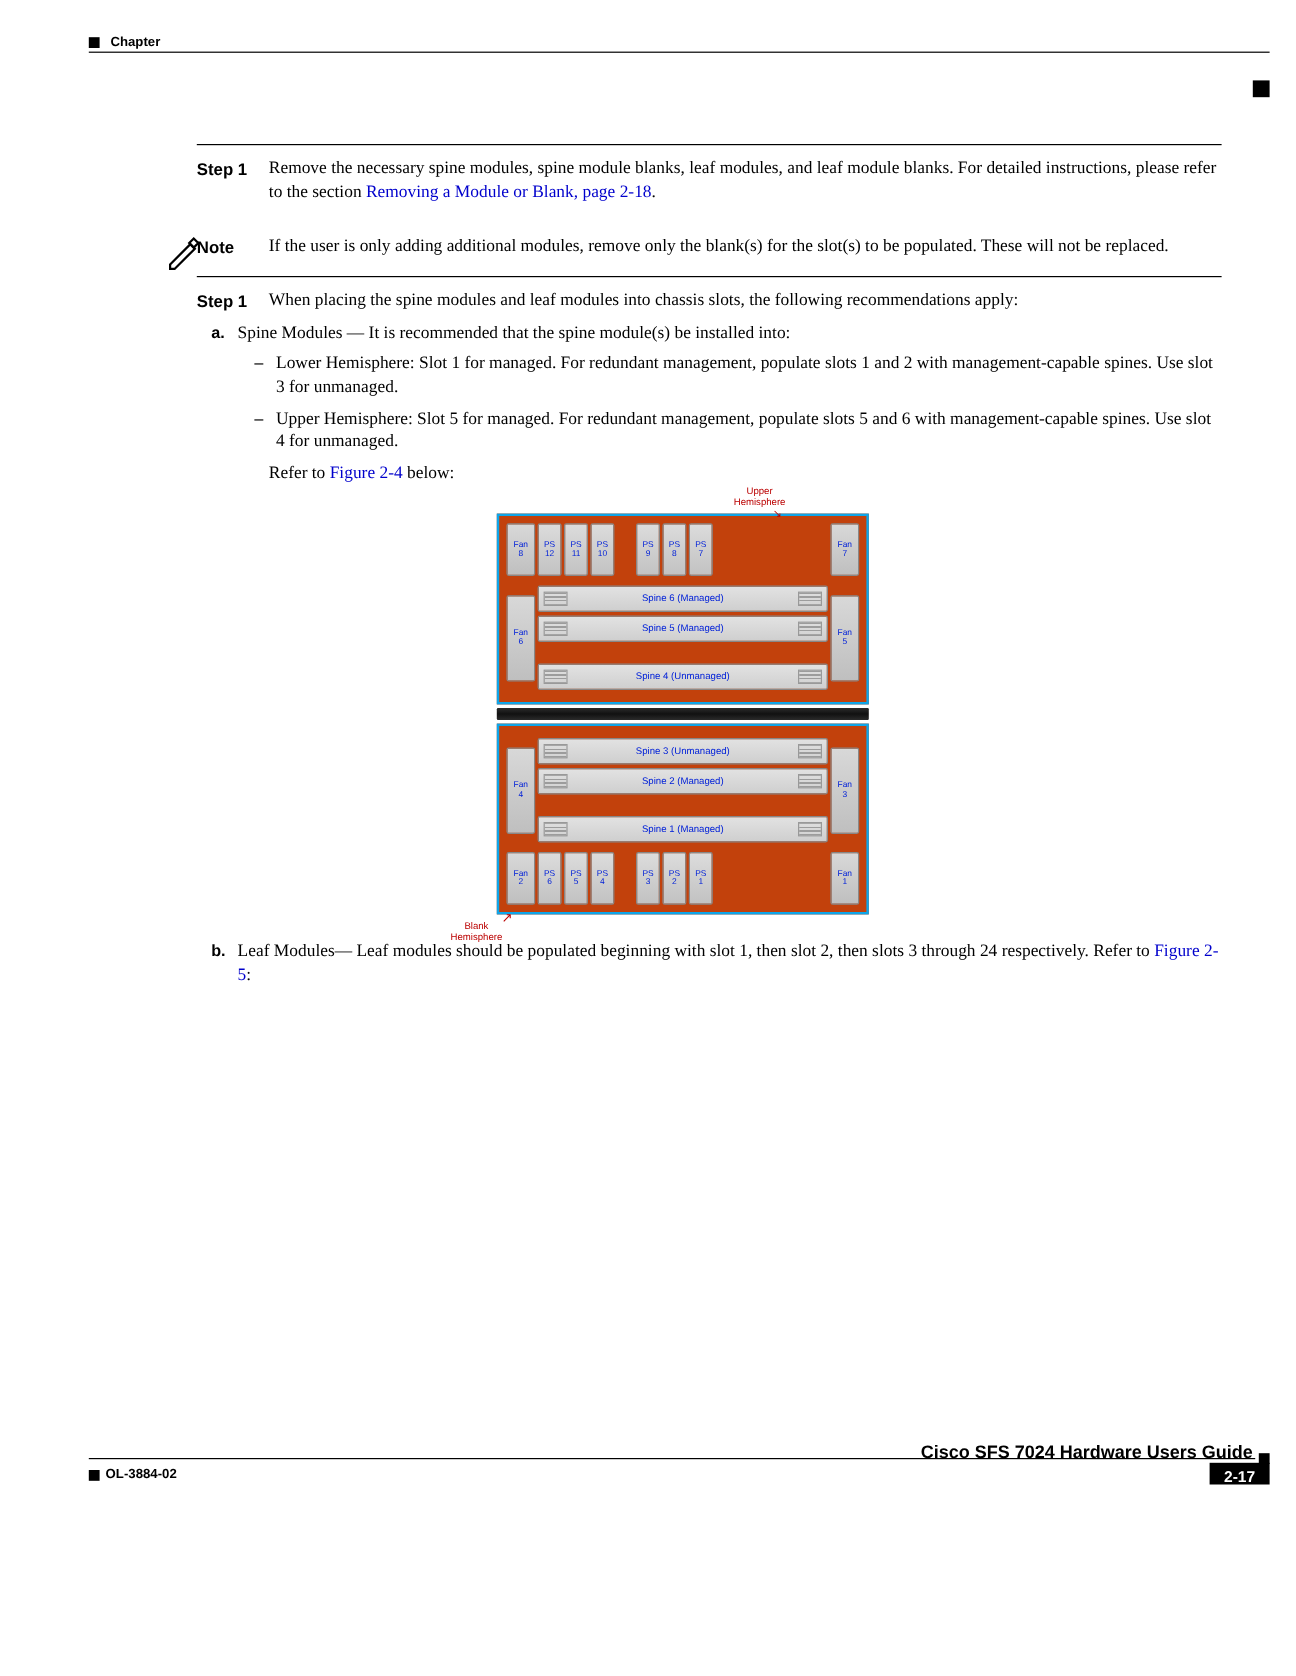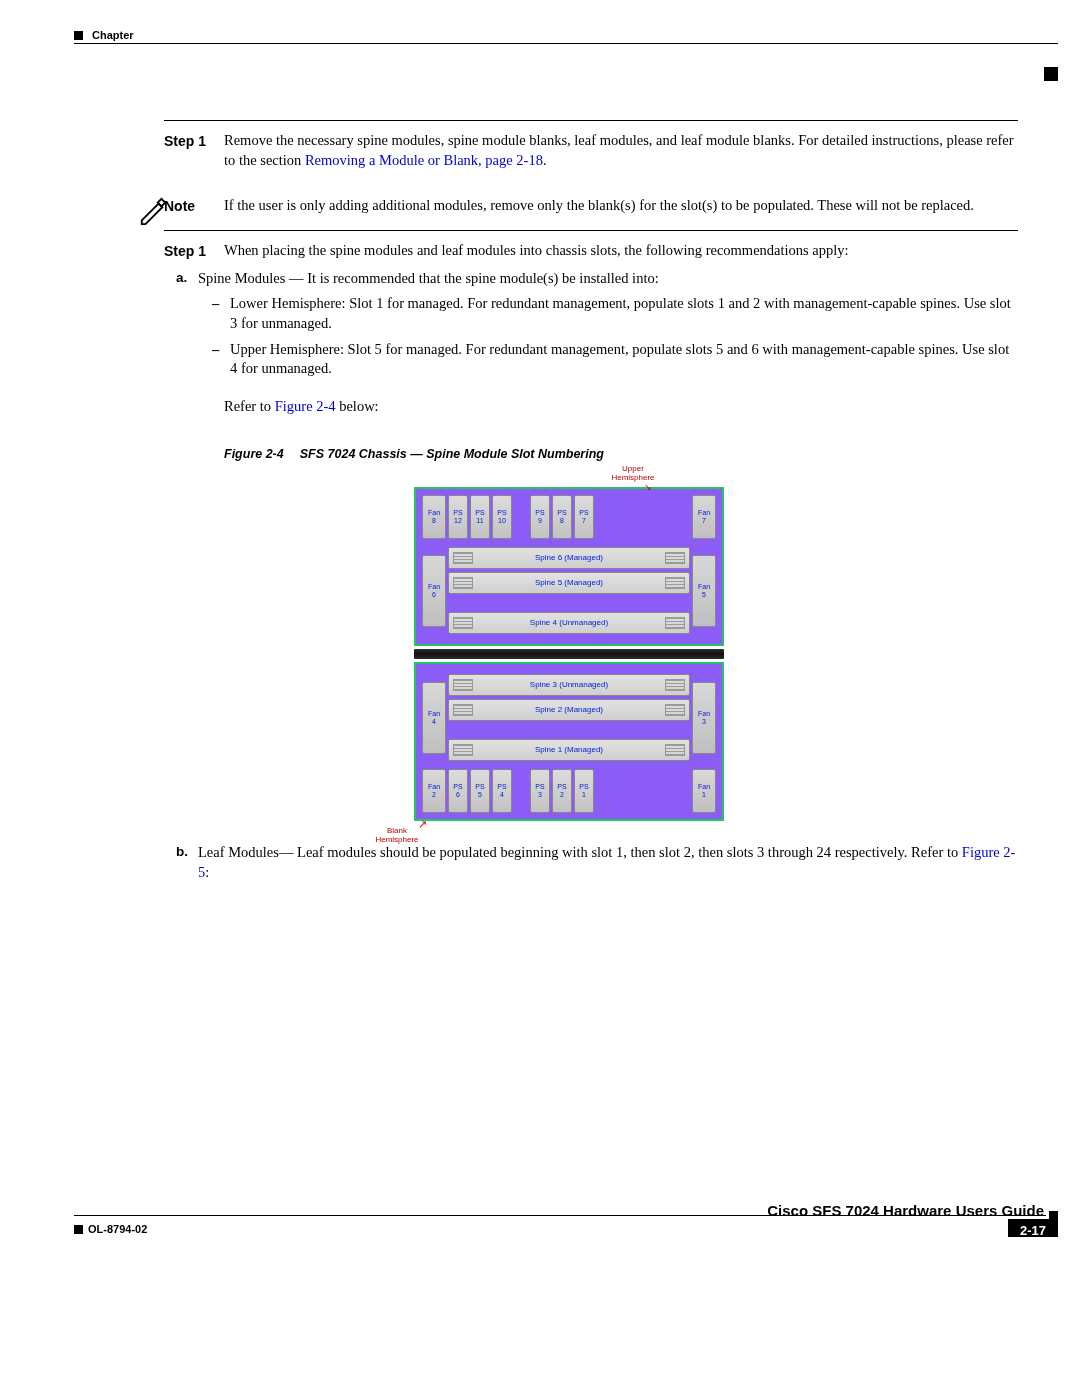--- a/index.html
+++ b/index.html
@@ -110,21 +110,21 @@
     margin-top: 6px;
     margin-left: 48px;
   }
   .dash-item .d {
     flex: 0 0 18px;
     font-weight: bold;
   }
   .dash-item .t { flex: 1; }
 
   .refer {
-    margin-top: 18px;
+    margin-top: 6px;
     margin-left: 60px;
   }
 
   .fig-caption {
     margin-top: 30px;
     margin-left: 60px;
     font-family: Arial, Helvetica, sans-serif;
     font-weight: bold;
     font-style: italic;
     font-size: 12.5px;
@@ -155,22 +155,22 @@
     top: 12px; left: 230px;
     color: #b00; font-size: 9px;
   }
   .arrow-low {
     position: absolute;
     top: 348px; left: 4px;
     color: #b00; font-size: 11px;
   }
 
   .hemibox {
-    border: 2px solid #22c55e;
-    background: #8b5cf6;
+    border: 2px solid #0ea5e9;
+    background: #c2410c;
     padding: 6px 6px;
     box-sizing: border-box;
   }
 
   .psrow {
     display: flex;
     gap: 2px;
     align-items: stretch;
     height: 44px;
   }
@@ -361,23 +361,20 @@
     </div>
     <div class="dash-item">
       <div class="d">–</div>
       <div class="t">Upper Hemisphere: Slot 5 for managed. For redundant management, populate slots 5 and 6 with management-capable spines. Use slot 4 for unmanaged.</div>
     </div>
 
     <div class="refer">
       <span>Refer to </span><span class="link">Figure 2-4</span><span> below:</span>
     </div>
 
-    <div class="fig-caption">
-      <span class="fignum">Figure 2-4</span><span>SFS 7024 Chassis — Spine Module Slot Numbering</span>
-    </div>
 
     <div class="diagram-wrap">
       <div class="hlabel upper">Upper Hemisphere</div>
       <div class="arrow-up">↘</div>
 
       <div style="height:18px;"></div>
 
       <div class="hemibox">
         <div class="psrow">
           <div class="fan">
@@ -516,16 +513,16 @@
     </div>
 
   </div>
 
   <div class="footer">
     <div class="title">Cisco SFS 7024 Hardware Users Guide</div>
     <div class="top-sq"></div>
     <div class="rule1"></div>
     <div class="pagenum">2-17</div>
     <div class="doc-sq"></div>
-    <div class="doc">OL-8794-02</div>
+    <div class="doc">OL-3884-02</div>
 
   </div>
 </div>
 
 </body></html>

